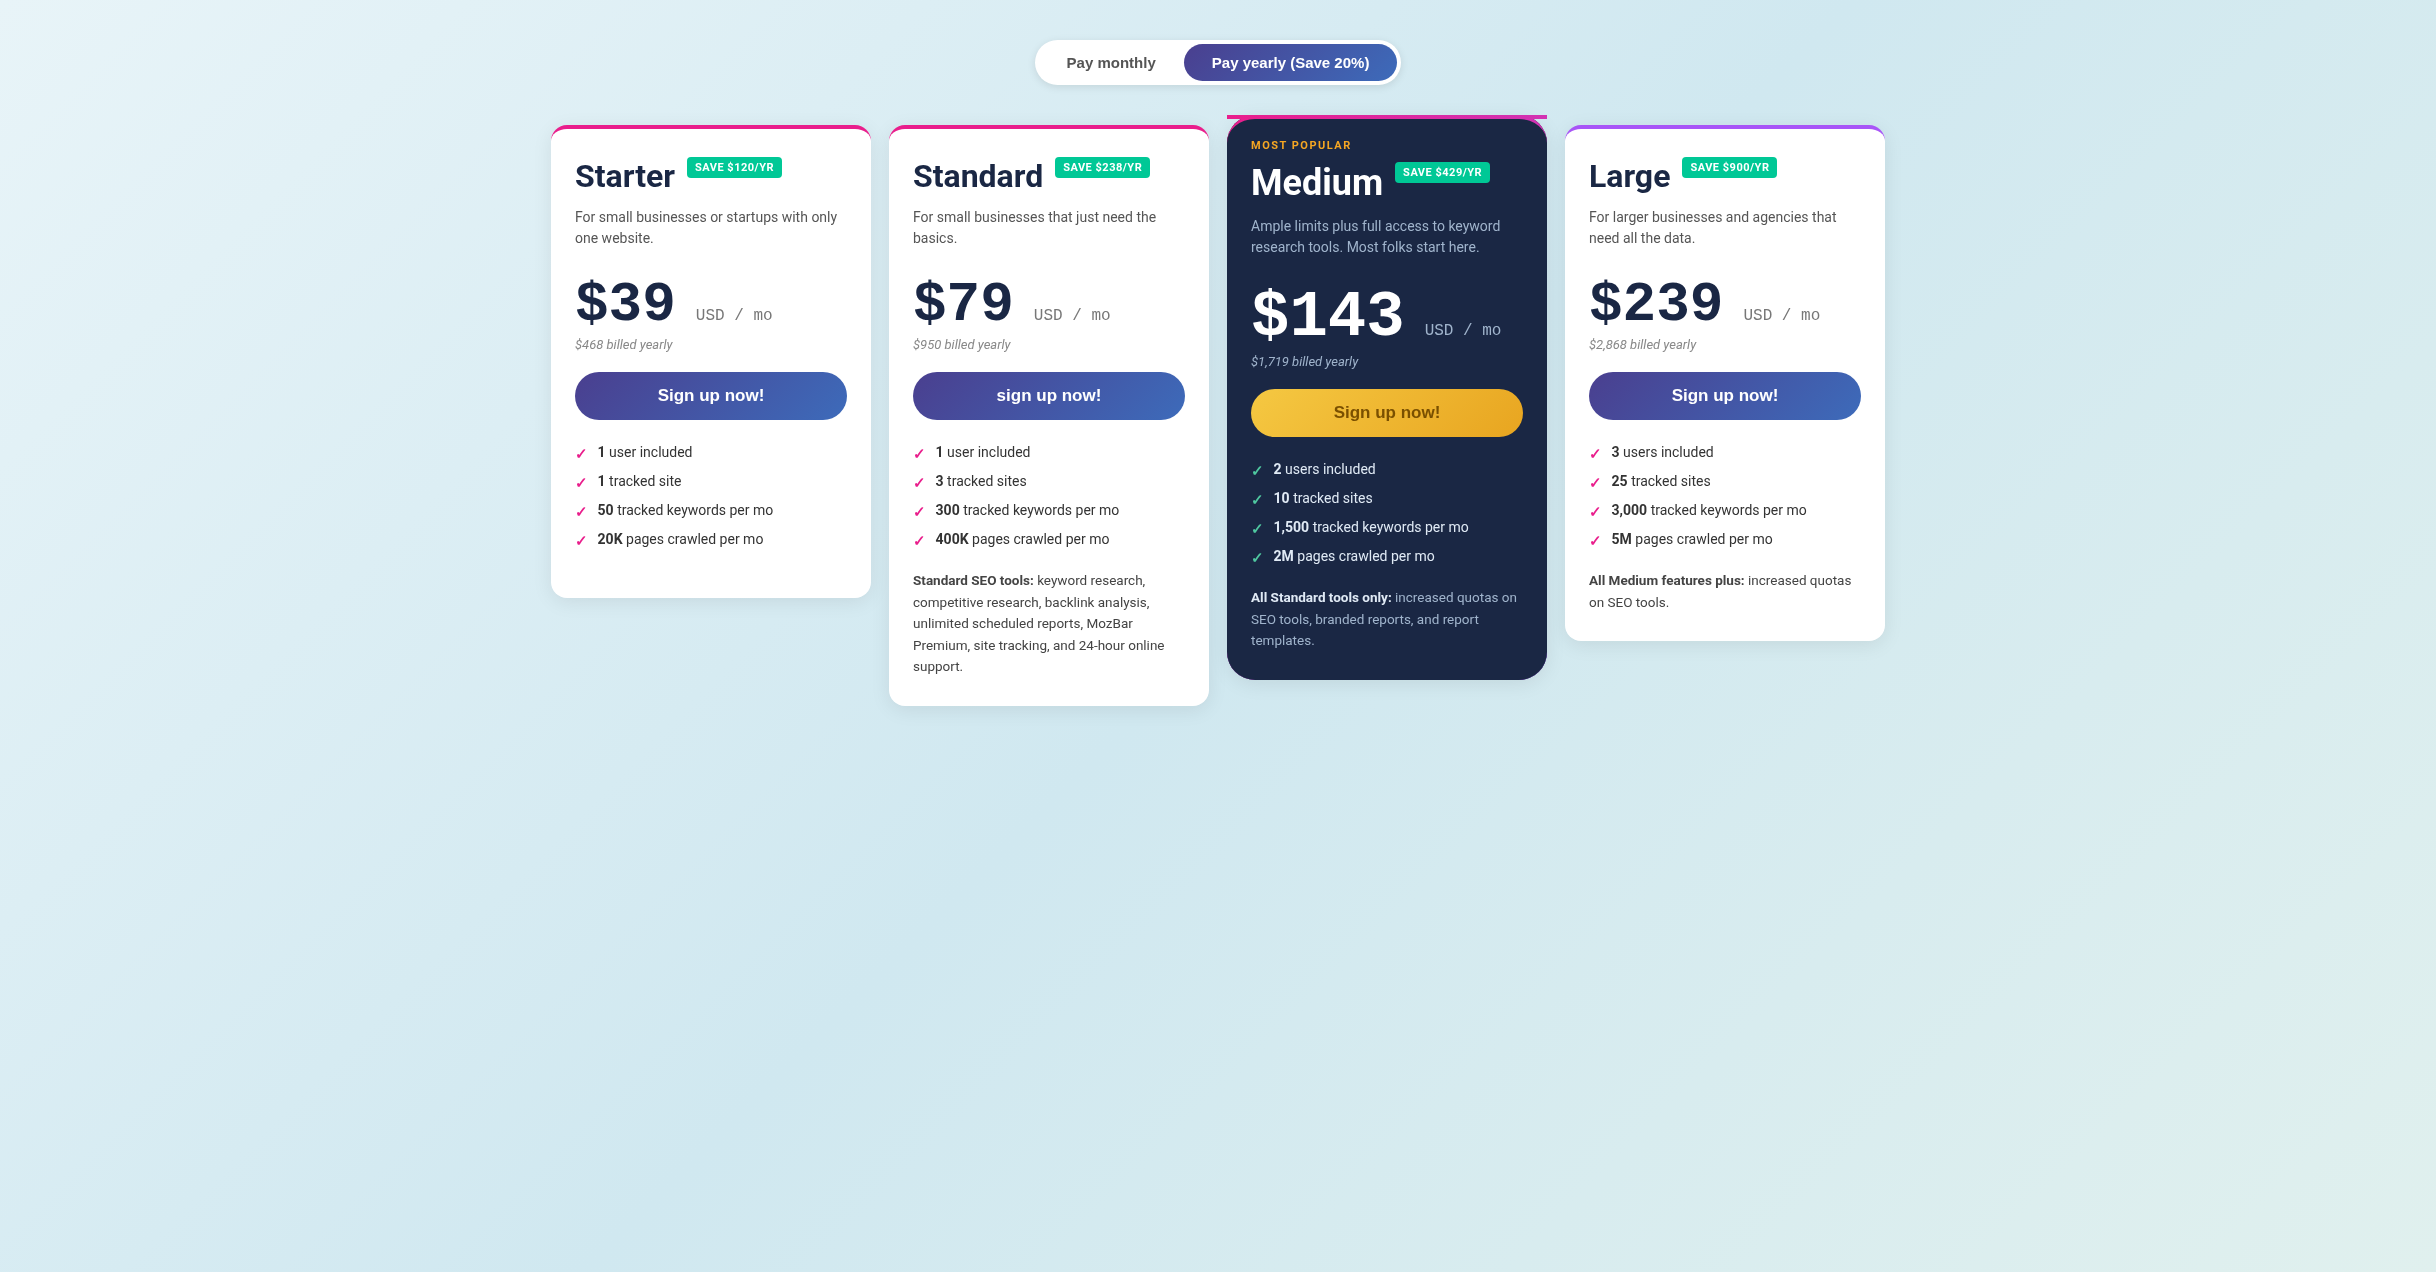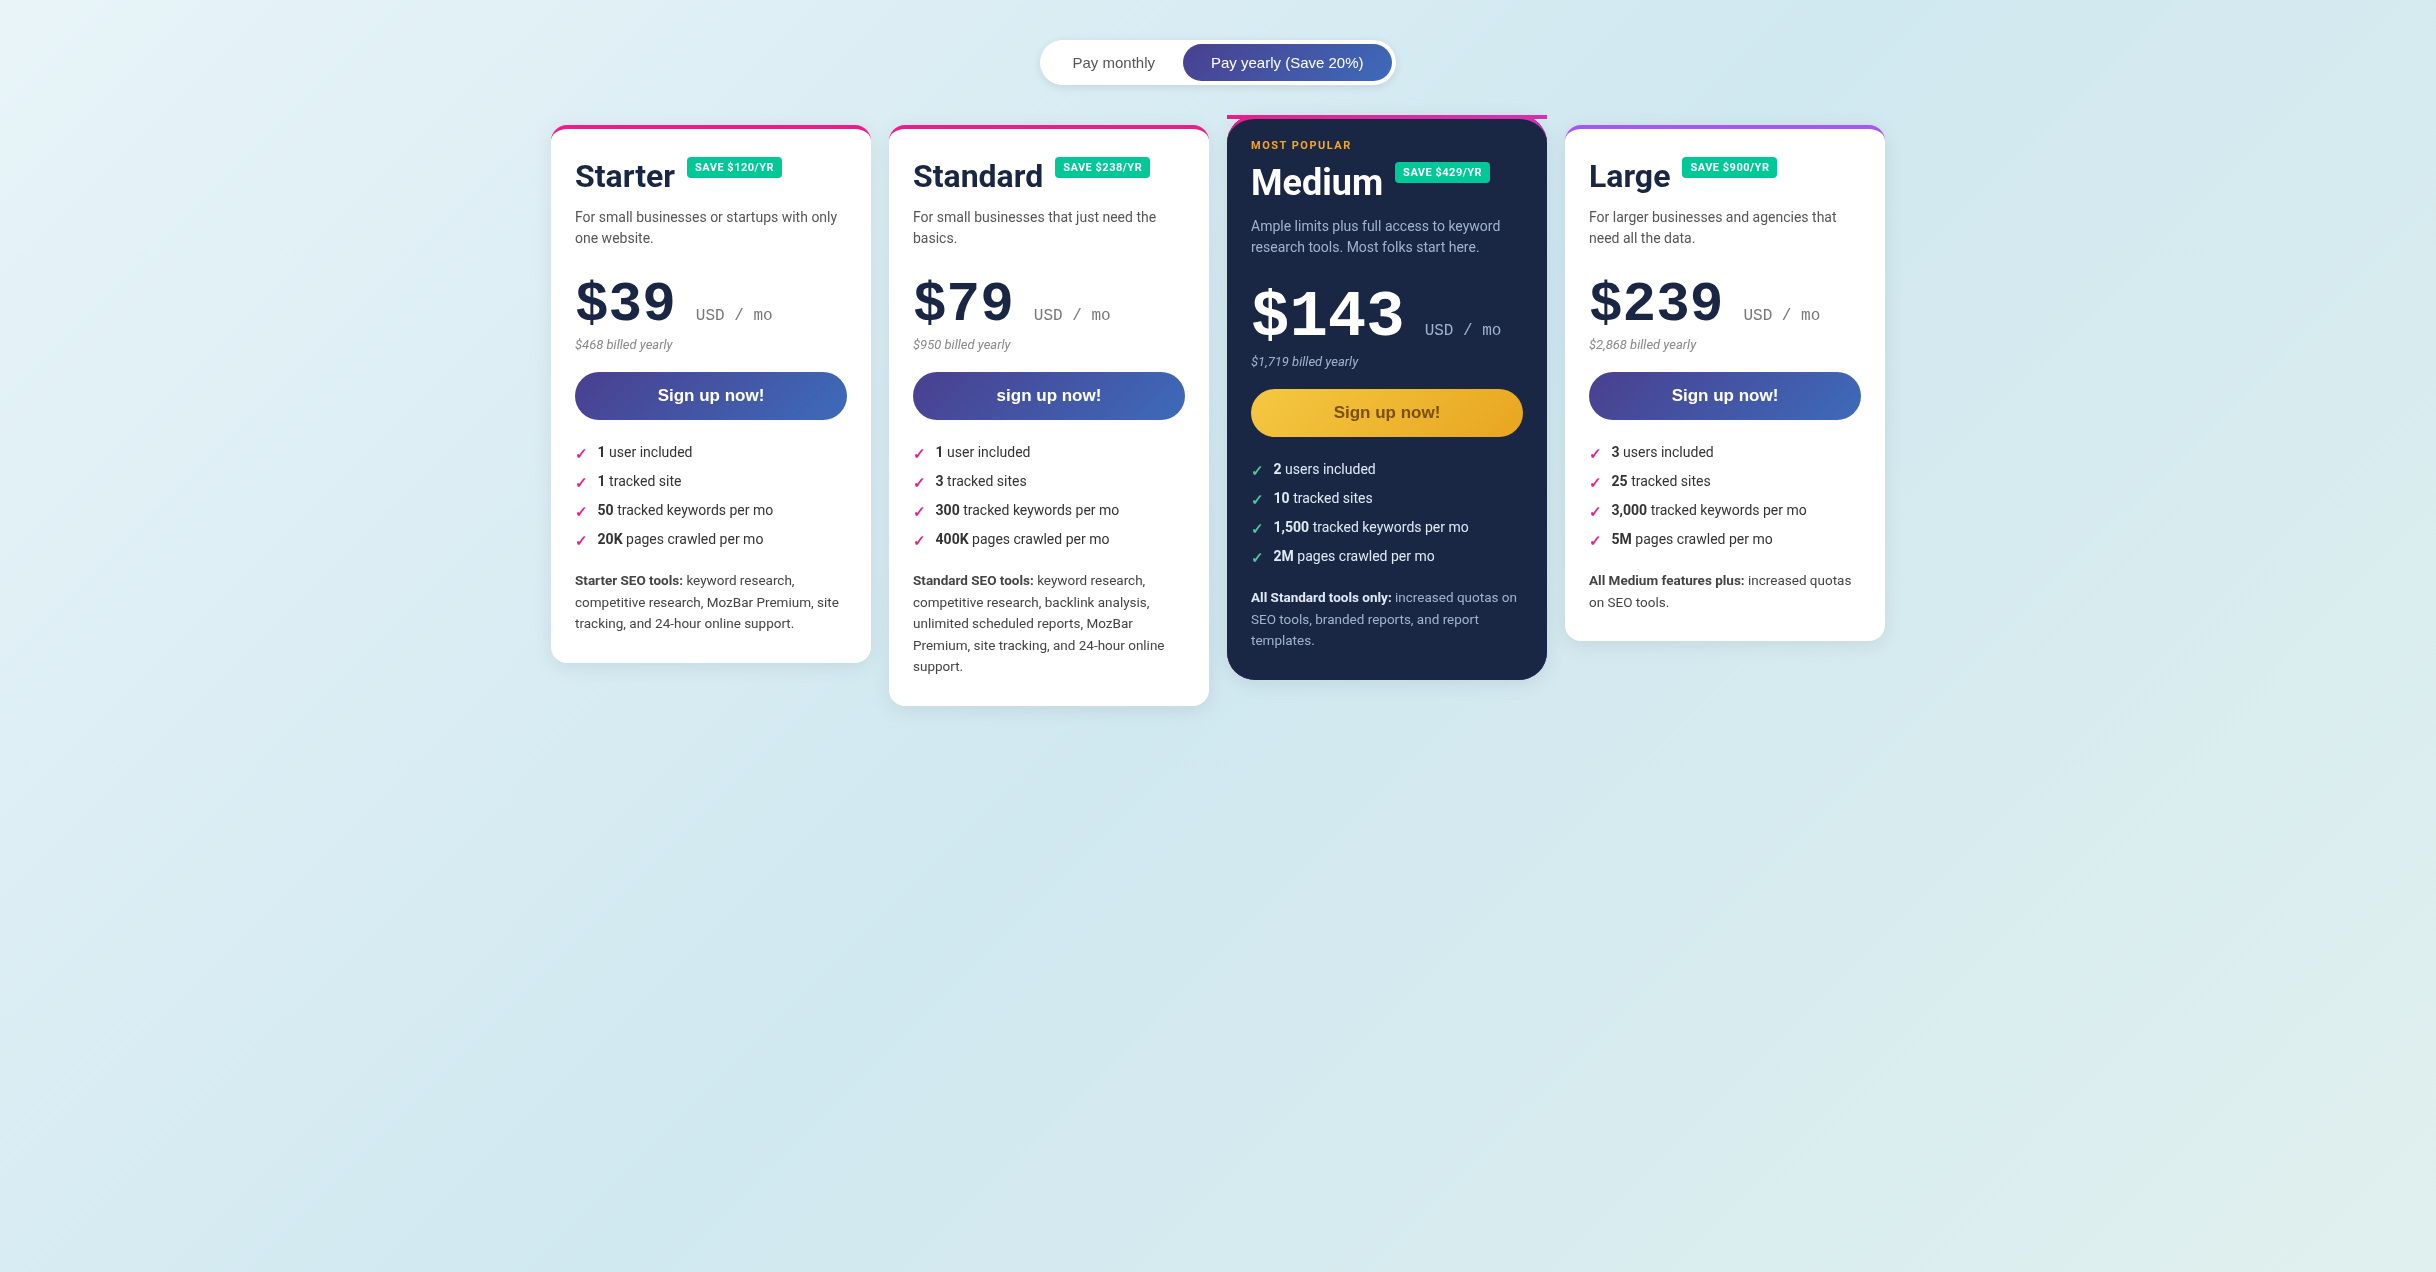--- a/index.html
+++ b/index.html
@@ -23,21 +23,21 @@
       padding: 4px;
       box-shadow: 0 2px 8px rgba(0,0,0,0.1);
     }
 
     .toggle-btn {
       padding: 10px 28px;
       border: none;
       border-radius: 50px;
       cursor: pointer;
       font-size: 15px;
-      font-weight: 400;
+      font-weight: 700;
       transition: all 0.2s;
     }
 
     .toggle-btn.active {
       background: linear-gradient(135deg, #4a3f8f, #3d6bba);
       color: #fff;
     }
 
     .toggle-btn.inactive {
       background: transparent;
@@ -280,23 +280,21 @@
       <span><span class="feature-bold">1</span> tracked site</span>
     </li>
         <li>
       <span class="check-icon">✓</span>
       <span><span class="feature-bold">50</span> tracked keywords per mo</span>
     </li>
         <li>
       <span class="check-icon">✓</span>
       <span><span class="feature-bold">20K</span> pages crawled per mo</span>
     </li>
-      </ul><p class="tools-description">
-    <span class="tools-label ">Starter SEO tools:</span> keyword research, competitive research, MozBar Premium, site tracking, and 24-hour online support.
-  </p></div>
+      </ul></div>
     <div class="plan-card standard"><div class="plan-header">
     <span class="plan-name">Standard</span>
     <span class="save-badge">SAVE $238/YR</span>
   </div><p class="plan-description">For small businesses that just need the basics.</p><div class="price-row">
     <span class="price-amount">$79</span>
     <span class="price-unit">USD / mo</span>
   </div><p class="billed-yearly">$950 billed yearly</p><button class="signup-btn dark">sign up now!</button><ul class="features-list">
         <li>
       <span class="check-icon">✓</span>
       <span><span class="feature-bold">1</span> user included</span>

